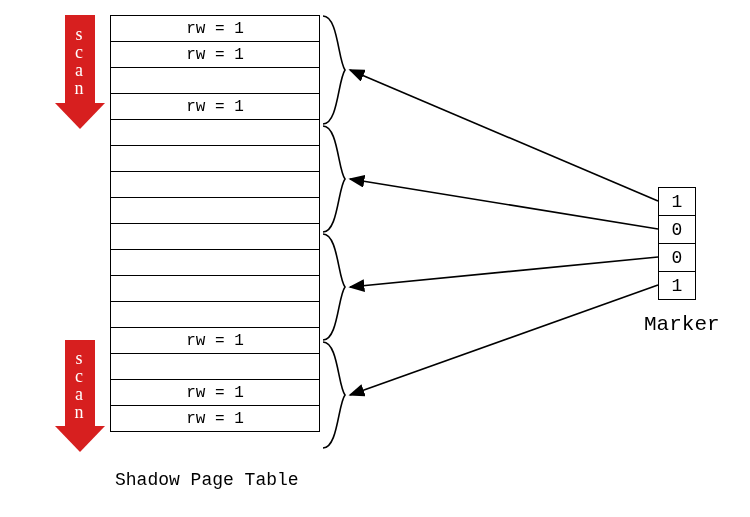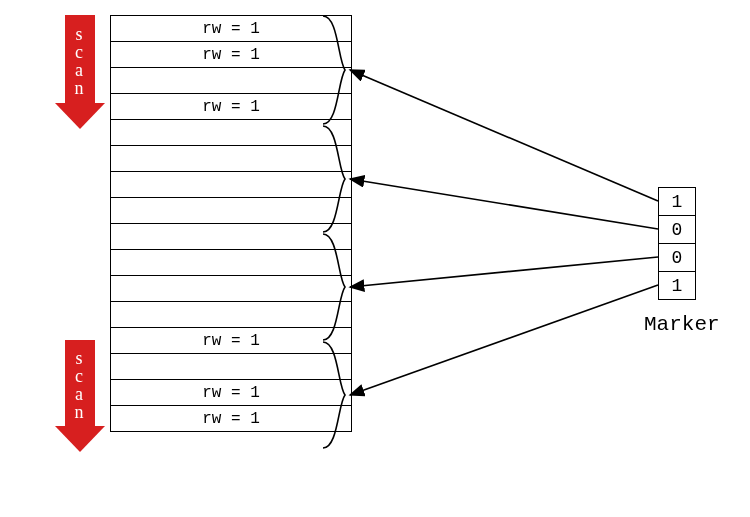--- a/index.html
+++ b/index.html
@@ -41,21 +41,21 @@
     width: 0;
     height: 0;
     border-left: 25px solid transparent;
     border-right: 25px solid transparent;
     border-top: 26px solid #d71f1f;
   }
   .page-table {
     position: absolute;
     left: 110px;
     top: 15px;
-    width: 242px;
+    width: 210px;
     border: 1.5px solid #000;
     border-bottom: none;
     box-sizing: border-box;
   }
   .pt-row {
     height: 26px;
     border-bottom: 1.5px solid #000;
     box-sizing: border-box;
     display: flex;
     align-items: center;
@@ -136,20 +136,21 @@
     <div class="pt-row"></div>
     <div class="pt-row"></div>
     <div class="pt-row"></div>
     <div class="pt-row"></div>
     <div class="pt-row">rw = 1</div>
     <div class="pt-row"></div>
     <div class="pt-row">rw = 1</div>
     <div class="pt-row">rw = 1</div>
   </div>
 
+  <div class="pt-caption">Shadow Page Table</div>
 
   <div class="marker-table">
     <div class="marker-row">1</div>
     <div class="marker-row">0</div>
     <div class="marker-row">0</div>
     <div class="marker-row">1</div>
   </div>
 
   <div class="marker-caption">Marker</div>
 

